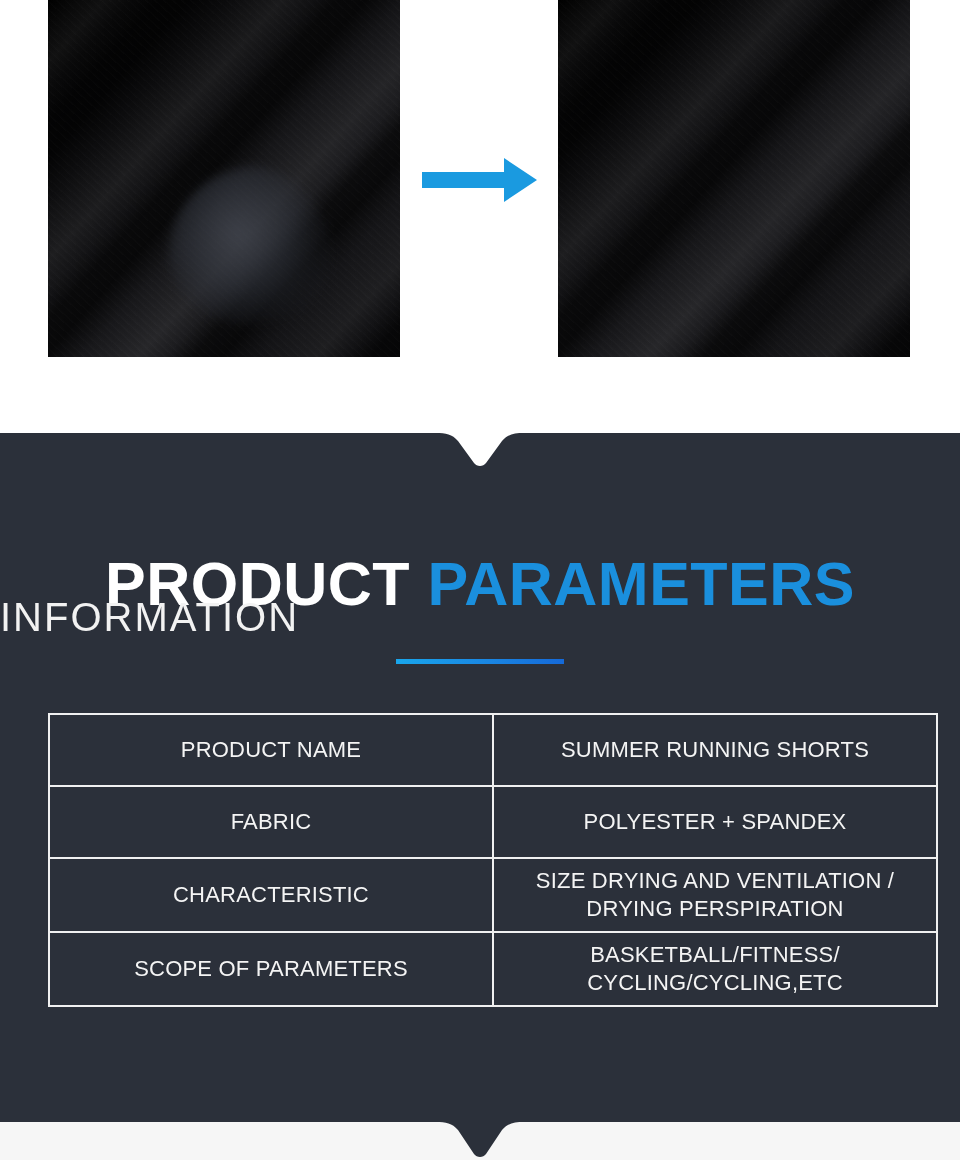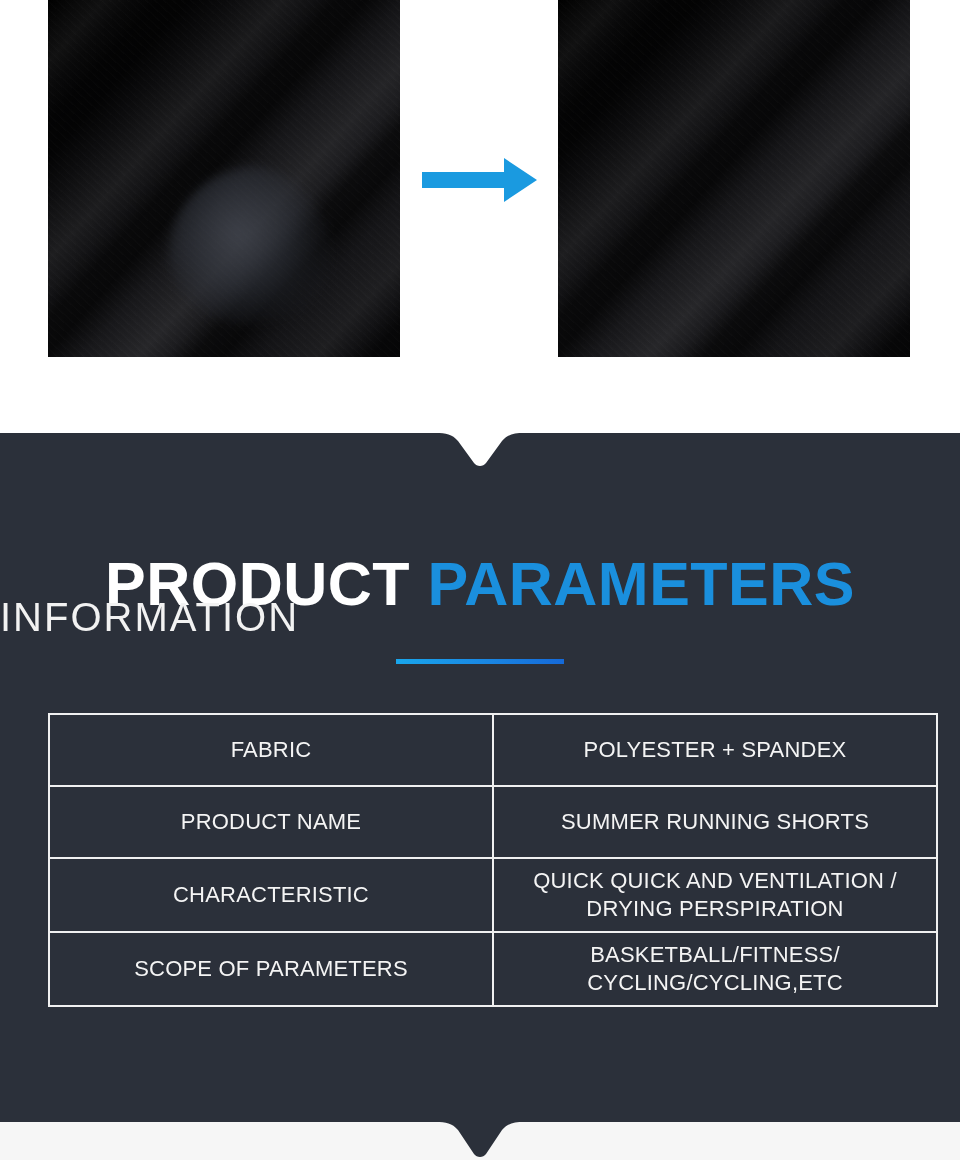--- a/index.html
+++ b/index.html
@@ -221,35 +221,35 @@
     <span class="hl-a">PRODUCT</span><span class="hl-a">&nbsp;</span><span class="hl-b">PARAMETERS</span>
   </h1>
 
   <div class="subheadline">INFORMATION</div>
 
   <div class="accent-bar"></div>
 
   <table class="spec-table">
     <tbody>
       <tr class="h-tall">
+        <td class="col-key">PRODUCT NAME</td>
+        <td class="col-value">
+          <span class="cell-line">SUMMER RUNNING SHORTS</span>
+        </td>
+      </tr>
+      <tr class="h-tall">
         <td class="col-key">FABRIC</td>
         <td class="col-value">
           <span class="cell-line">POLYESTER + SPANDEX</span>
-        </td>
-      </tr>
-      <tr class="h-tall">
-        <td class="col-key">PRODUCT NAME</td>
-        <td class="col-value">
-          <span class="cell-line">SUMMER RUNNING SHORTS</span>
         </td>
       </tr>
       <tr class="h-taller">
         <td class="col-key">CHARACTERISTIC</td>
         <td class="col-value">
-          <span class="cell-line">QUICK QUICK AND VENTILATION /</span>
+          <span class="cell-line">SIZE DRYING AND VENTILATION /</span>
           <span class="cell-line">DRYING PERSPIRATION</span>
         </td>
       </tr>
       <tr class="h-taller">
         <td class="col-key">SCOPE OF PARAMETERS</td>
         <td class="col-value">
           <span class="cell-line">BASKETBALL/FITNESS/</span>
           <span class="cell-line">CYCLING/CYCLING,ETC</span>
         </td>
       </tr>

